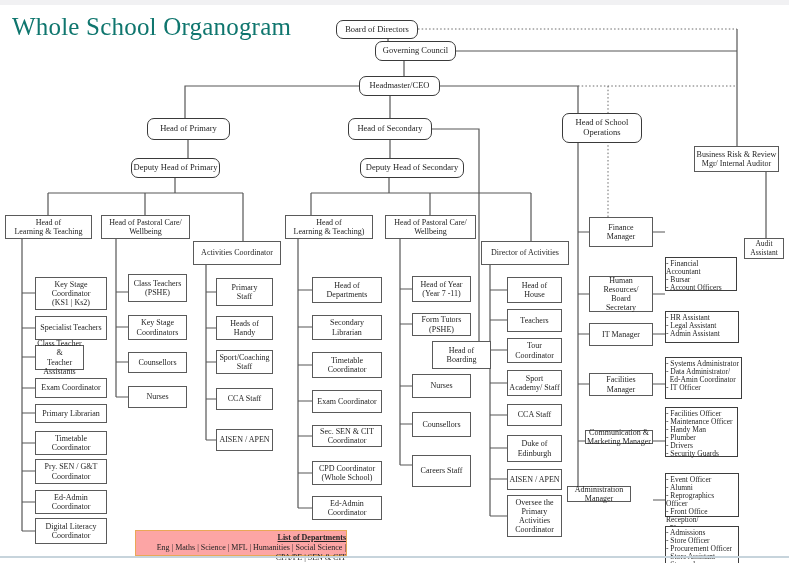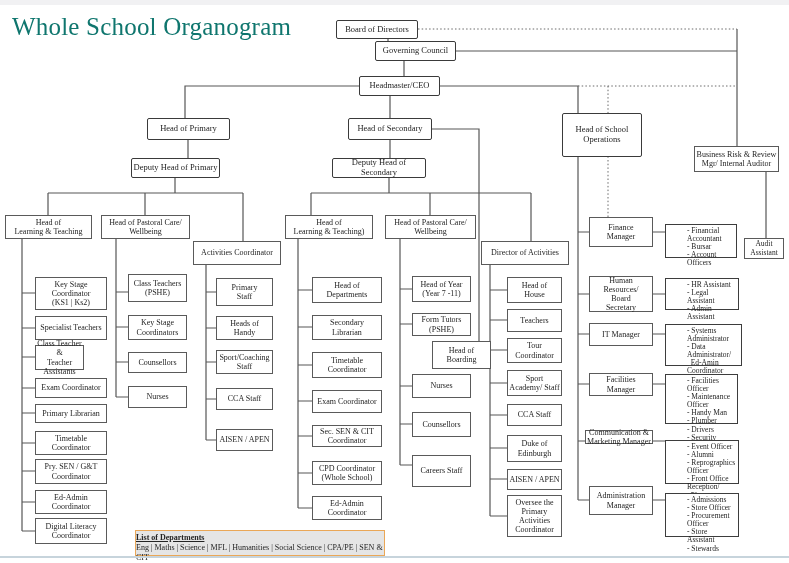--- a/index.html
+++ b/index.html
@@ -5,26 +5,26 @@
   html,body{margin:0;padding:0;background:#fff;}
   .page{position:relative;width:789px;height:563px;background:#ffffff;overflow:hidden;
         font-family:"Liberation Serif", serif;color:#242424;}
   .top-strip{position:absolute;left:0;top:0;width:789px;height:5px;background:#f1f1f3;}
   .bottom-edge{position:absolute;left:0;top:556px;width:789px;height:2px;background:#c7d4dc;}
   .title{position:absolute;left:12px;top:13px;font-size:25px;color:#0f766e;letter-spacing:.2px;}
   svg.wires{position:absolute;left:0;top:0;}
   .node{position:absolute;box-sizing:border-box;background:#fff;border:1.3px solid #5a5a5a;
         display:flex;align-items:center;justify-content:center;text-align:center;
         font-size:8px;line-height:1.15;white-space:pre-line;padding:1px;}
-  .rnd{border:1px solid #3a3a3a;border-radius:2px;font-size:8.5px;}
+  .rnd{border:1px solid #3a3a3a;border-radius:7px;font-size:8.5px;}
   .list{justify-content:flex-start;align-items:flex-start;text-align:left;
-        padding:2px 2px 2px 21px;font-size:7.5px;line-height:1.08;border:1px solid #3d3d3d;}
+        padding:2px 2px 2px 0;font-size:7.5px;line-height:1.08;border:1px solid #3d3d3d;margin-top:33px;}
   .small{font-size:7.5px;}
-  .dept{position:absolute;left:135px;top:530px;width:250px;height:26px;box-sizing:border-box;
-        border:1.5px solid #eaa757;background:#e5e5e5;text-align:left;padding-top:2px;}
+  .dept{position:absolute;left:135px;top:530px;width:212px;height:26px;box-sizing:border-box;
+        border:1.5px solid #eaa757;background:#fca5a5;text-align:right;padding-top:2px;}
   .dept .dtitle{font-size:8px;font-weight:bold;text-decoration:underline;line-height:1.2;}
   .dept .dlist{font-size:8px;line-height:1.3;}
 </style>
 </head>
 <body>
 
 <div class="page">
   <div class="top-strip"></div>
 
   <svg class="wires" width="789" height="563" viewBox="0 0 789 563">
@@ -91,21 +91,21 @@
   <div class="node" style="left:216px;top:278px;width:57px;height:28px">Primary
 Staff</div>
   <div class="node" style="left:216px;top:316px;width:57px;height:24px">Heads of
 Handy</div>
   <div class="node" style="left:216px;top:350px;width:57px;height:24px">Sport/Coaching
 Staff</div>
   <div class="node" style="left:216px;top:388px;width:57px;height:22px">CCA Staff</div>
   <div class="node" style="left:216px;top:429px;width:57px;height:22px">AISEN / APEN</div>
 
   <div class="node rnd" style="left:348px;top:118px;width:84px;height:22px">Head of Secondary</div>
-  <div class="node rnd" style="left:332px;top:158px;width:94px;height:20px">Deputy Head of Secondary</div>
+  <div class="node rnd" style="left:360px;top:158px;width:104px;height:20px">Deputy Head of Secondary</div>
   <div class="node" style="left:285px;top:215px;width:88px;height:24px">Head of
 Learning &amp; Teaching)</div>
   <div class="node" style="left:385px;top:215px;width:91px;height:24px">Head of Pastoral Care/
 Wellbeing</div>
   <div class="node" style="left:481px;top:241px;width:88px;height:24px">Director of Activities</div>
 
   <div class="node" style="left:312px;top:277px;width:70px;height:26px">Head of
 Departments</div>
   <div class="node" style="left:312px;top:315px;width:70px;height:25px">Secondary
 Librarian</div>
@@ -138,21 +138,21 @@
 Academy/ Staff</div>
   <div class="node" style="left:507px;top:404px;width:55px;height:22px">CCA Staff</div>
   <div class="node" style="left:507px;top:435px;width:55px;height:27px">Duke of
 Edinburgh</div>
   <div class="node" style="left:507px;top:469px;width:55px;height:21px">AISEN / APEN</div>
   <div class="node" style="left:507px;top:495px;width:55px;height:42px">Oversee the
 Primary
 Activities
 Coordinator</div>
 
-  <div class="node rnd" style="left:562px;top:113px;width:80px;height:44px">Head of School
+  <div class="node rnd" style="left:562px;top:113px;width:80px;height:30px">Head of School
 Operations</div>
 
   <div class="node" style="left:589px;top:217px;width:64px;height:30px">Finance
 Manager</div>
   <div class="node list" style="left:665px;top:224px;width:72px;height:34px">- Financial Accountant
 - Bursar
 - Account Officers</div>
 
   <div class="node list" style="left:665px;top:278px;width:74px;height:32px">- HR Assistant
 - Legal Assistant
@@ -178,21 +178,21 @@
 - Security Guards</div>
 
   <div class="node" style="left:585px;top:430px;width:68px;height:14px">Communication &amp;
 Marketing Manager</div>
   <div class="node list" style="left:665px;top:440px;width:74px;height:44px">- Event Officer
 - Alumni
 - Reprographics Officer
 - Front Office Reception/
 &nbsp;&nbsp;Plaza</div>
 
-  <div class="node" style="left:589px;top:486px;width:64px;height:29px">Administration
+  <div class="node" style="left:567px;top:486px;width:64px;height:16px">Administration
 Manager</div>
   <div class="node list" style="left:665px;top:493px;width:74px;height:44px">- Admissions
 - Store Officer
 - Procurement Officer
 - Store Assistant
 - Stewards</div>
 
   <div class="dept">
     <div class="dtitle">List of Departments</div>
     <div class="dlist">Eng | Maths | Science | MFL | Humanities | Social Science | CPA/PE | SEN &amp; CIT</div>

